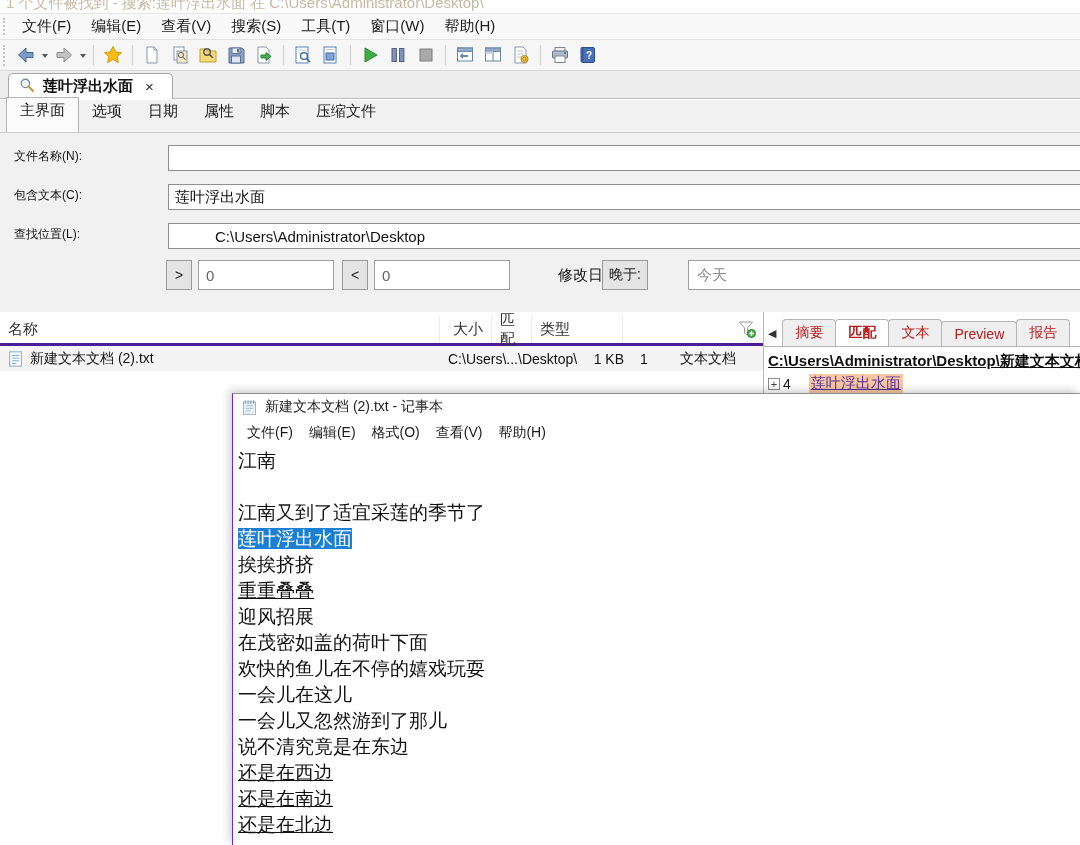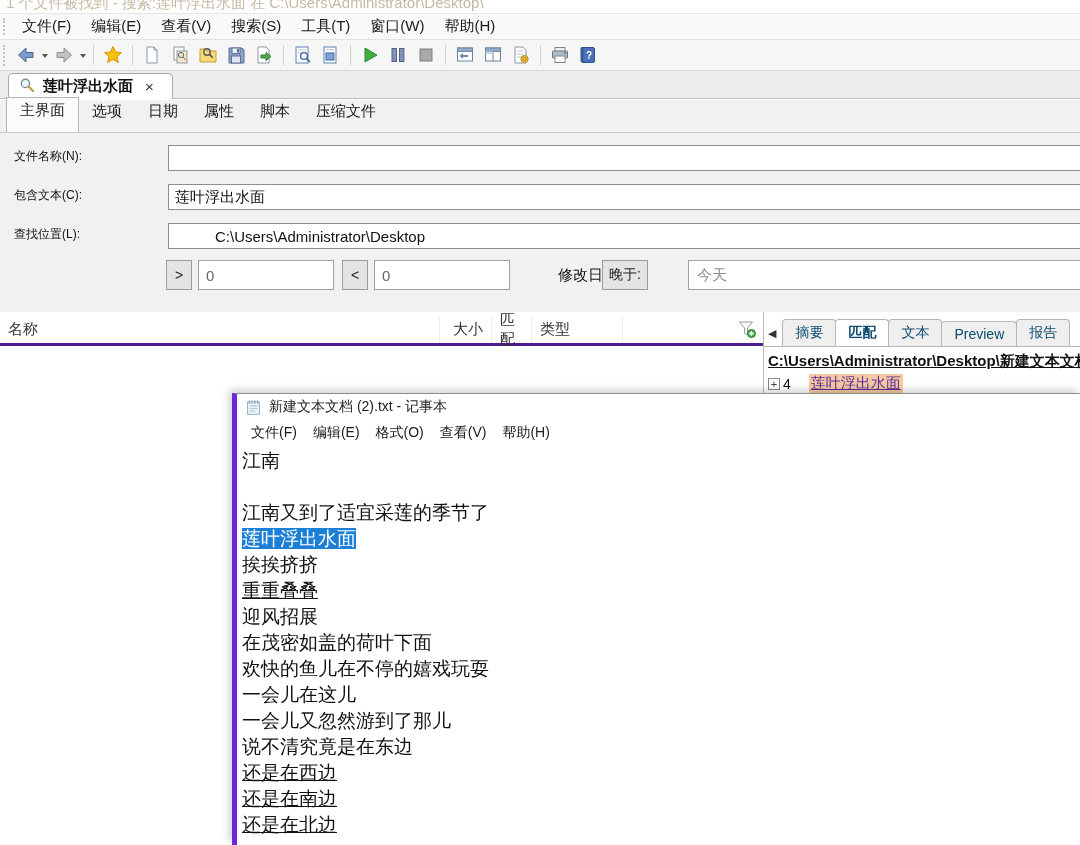--- a/index.html
+++ b/index.html
@@ -82,36 +82,36 @@
   .col-name { width:440px; } .col-loc { width:140px; } .col-size { width:52px; justify-content:flex-end; }
   .col-match { width:40px; } .col-type { width:91px; }
   .res-row .col-name svg { width:15px; height:16px; margin-right:7px; flex:none; }
   .funnel { position:absolute; right:6px; top:7px; width:20px; height:20px; }
   .divider-v { position:absolute; left:763px; top:312px; width:1px; height:533px; background:#b9b9b9; }
 
   
   .rpanel { position:absolute; left:764px; top:312px; width:316px; height:533px; background:#fff; overflow:hidden; }
   .rtabs { position:absolute; left:0; top:8px; width:316px; height:26px; display:flex; align-items:flex-end; }
   .rtab-scroll { font-size:11px; color:#333; padding:0 6px 6px 4px; }
-  .rtab { font-size:14px; color:#0c4a6e; padding:4px 12px; border:1px solid #b5b5b5; border-bottom:none;
+  .rtab { font-size:14px; color:#b91c1c; padding:4px 12px; border:1px solid #b5b5b5; border-bottom:none;
           border-radius:4px 4px 0 0; background:#efefef; margin-right:-1px; white-space:nowrap; }
   .rtab.active { background:#fff; font-weight:bold; position:relative; top:0; }
   .rtabs-line { position:absolute; left:0; top:34px; width:316px; height:1px; background:#b5b5b5; }
   .rpath { position:absolute; left:4px; top:40px; width:330px; font-size:15px; font-weight:bold;
            color:#111; text-decoration:underline; white-space:nowrap; }
   .rmatch { position:absolute; left:4px; top:62px; display:flex; align-items:center; }
   .expand-box { width:12px; height:12px; border:1px solid #8a8a8a; font-size:11px; line-height:10px;
                 text-align:center; color:#444; margin-right:3px; background:#fff; }
   .rmatch .num { font-size:14px; color:#111; margin-right:18px; }
   .rmatch .hit { font-size:15px; background:var(--match-bg,#f7c9a2); color:var(--match-fg,#5b2f9e);
                  text-decoration:underline; padding:0 2px; }
 
   
   .notepad { position:absolute; left:232px; top:393px; width:848px; height:452px; background:#fff;
-             border-left:5px solid #6d28d9; border-top:1px solid #8f8f8f; z-index:10;
+             border-left:1px solid #6d28d9; border-top:1px solid #8f8f8f; z-index:10;
              box-shadow:-3px -3px 8px rgba(0,0,0,.18); }
   .np-title { height:26px; display:flex; align-items:center; padding-left:8px; background:#fff; }
   .np-title svg { width:17px; height:17px; margin-right:7px; }
   .np-title span { font-size:14px; color:#222; }
   .np-menu { height:26px; display:flex; align-items:center; padding-left:6px; background:#fff; }
   .np-menu .menu-item { font-size:14px; padding:2px 8px; }
   .np-content { position:absolute; left:0; top:52px; right:0; bottom:0; padding:2px 0 0 5px;
                 font-size:19px; line-height:26px; color:#111; cursor:text; }
   .np-line { white-space:pre; }
   .np-line.u { text-decoration:underline; text-decoration-thickness:1px; }
@@ -337,20 +337,30 @@
         <div class="cell col-match">匹配</div>
         <div class="cell col-type">类型</div>
       </div>
     <div class="funnel">
       <svg viewBox="0 0 20 20">
           <path d="M2.5 3h13l-5 6v7l-3-1.8V9Z" fill="#fbfbfb" stroke="#9a9a9a"></path>
           <circle cx="14.5" cy="14.5" r="4" fill="#4caf50" stroke="#2e7d32"></circle>
           <path d="M14.5 12.3v4.4M12.3 14.5h4.4" stroke="#fff" stroke-width="1.4"></path>
         </svg>
     </div>
+    <div class="res-row" id="resRow">
+        <div class="cell col-name"><svg viewBox="0 0 16 18">
+            <rect x="1.5" y="1" width="13" height="16" fill="#fff" stroke="#7aa0c0"></rect>
+            <path d="M4 5h8M4 8h8M4 11h8M4 14h5" stroke="#6f9fd8"></path>
+          </svg>新建文本文档 (2).txt</div>
+        <div class="cell col-loc">C:\Users\...\Desktop\</div>
+        <div class="cell col-size">1 KB</div>
+        <div class="cell col-match">1</div>
+        <div class="cell col-type">文本文档</div>
+      </div>
   </div>
   <div class="divider-v"></div>
 
   <div class="rpanel">
     <div class="rtabs" id="rTabs">
       <span class="rtab-scroll">◀</span>
     <div class="rtab">摘要</div>
         <div class="rtab active">匹配</div>
         <div class="rtab">文本</div>
         <div class="rtab">Preview</div>

